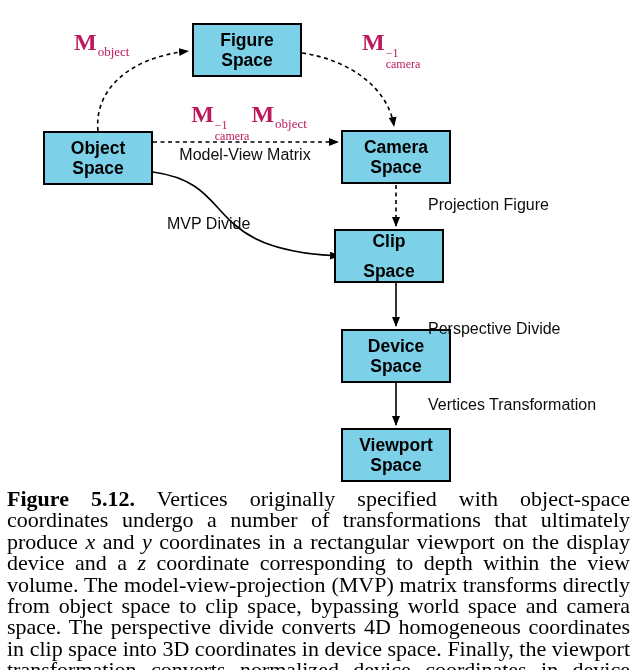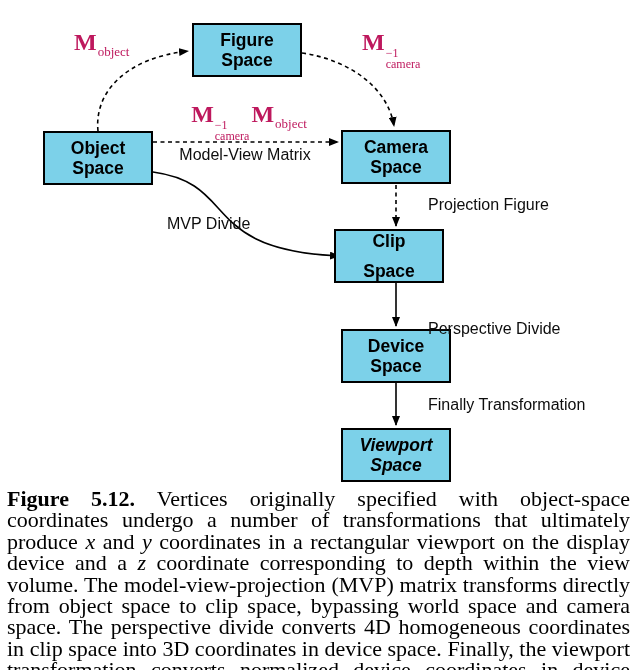--- a/index.html
+++ b/index.html
@@ -36,21 +36,21 @@
     font-size: 17.5px;
     line-height: 20px;
     color: #000;
     text-align: center;
   }
   #box-world    { left: 192px; top: 23px;  }
   #box-object   { left: 43px;  top: 131px; }
   #box-camera   { left: 341px; top: 130px; }
   #box-clip     { left: 334px; top: 229px; justify-content: space-between; }
   #box-device   { left: 341px; top: 329px; }
-  #box-viewport { left: 341px; top: 428px; font-style: italic; }
+  #box-viewport { left: 341px; top: 428px; }
 
   .edge-label {
     position: absolute;
     font-family: "Liberation Sans", sans-serif;
     font-size: 16px;
     line-height: 16px;
     color: #0d0d0d;
     white-space: nowrap;
   }
   #lbl-model-view  { left: 165px; top: 147px; width: 160px; text-align: center; }
@@ -159,17 +159,17 @@
       <span class="mbase">M</span><span class="mstack">
           <span class="msup">−1</span>
           <span>camera</span>
         </span><span class="mbase mgroup2">M</span><span class="msub">object</span>
     </div>
 
     <div class="edge-label" id="lbl-model-view">Model-View Matrix</div>
     <div class="edge-label" id="lbl-mvp">MVP Divide</div>
     <div class="edge-label" id="lbl-projection">Projection Figure</div>
     <div class="edge-label" id="lbl-perspective">Perspective Divide</div>
-    <div class="edge-label" id="lbl-viewport">Finally Transformation</div>
+    <div class="edge-label" id="lbl-viewport">Vertices Transformation</div>
   </div>
 
   <p class="caption" id="caption"><b>Figure 5.12.</b><span> Vertices originally specified with object-space coordinates undergo a number of transformations that ultimately produce </span><i>x</i><span> and </span><i>y</i><span> coordinates in a rectangular viewport on the display device and a </span><i>z</i><span> coordinate corresponding to depth within the view volume. The model-view-projection (MVP) matrix transforms directly from object space to clip space, bypassing world space and camera space. The perspective divide converts 4D homogeneous coordinates in clip space into 3D coordinates in device space. Finally, the viewport transformation converts normalized device coordinates in device space into viewport coordinates measured in pixels.</span></p>
 </div>
 
 </body></html>

